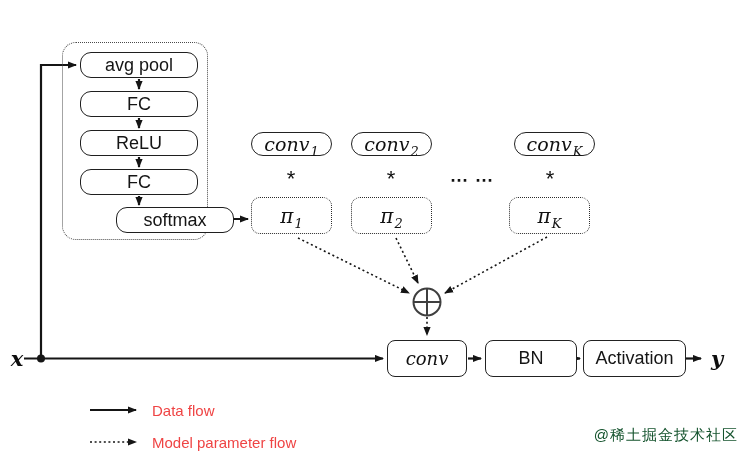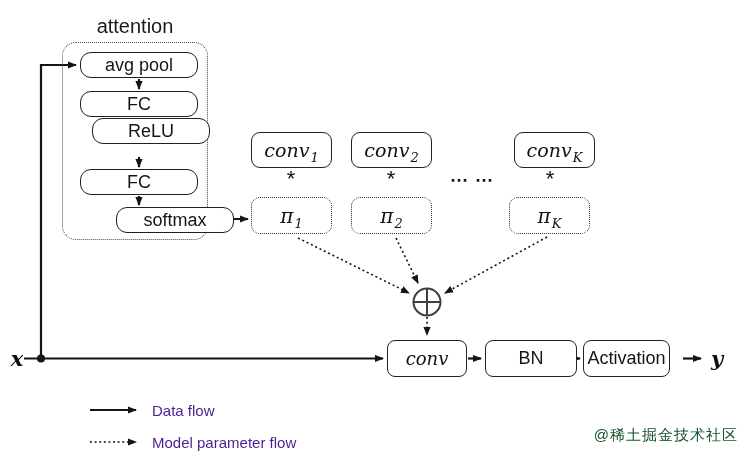--- a/index.html
+++ b/index.html
@@ -23,22 +23,22 @@
   }
   .att-title{
     text-align:center;font-size:20px;color:#1a1a1a;
   }
   .layer{
     width:118px;height:26px;left:80px;
     border:1.6px solid #1f1f1f;border-radius:11px;
     font-size:18px;
   }
   .kernel{
-    width:81px;height:36px;top:132px;
-    border:1.9px solid #222;border-radius:9px;
+    width:81px;height:24px;top:132px;
+    border:1.9px solid #222;border-radius:14px;
   }
   .weight{
     width:81px;height:37px;top:197px;
     border:1.6px dotted #2c2c2c;border-radius:9px;
   }
   .math{
     font-family:"DejaVu Serif",serif;font-style:italic;font-size:19px;color:#111;
   }
   .math sub{font-size:13px;line-height:0;margin-left:1px;}
   .pi{font-size:20px;}
@@ -53,21 +53,21 @@
   .pipe{
     top:340px;height:37px;
     border:1.9px solid #222;border-radius:8px;
     font-size:18px;
   }
   .io{
     font-family:"DejaVu Serif",serif;font-style:italic;font-weight:bold;
     font-size:21px;color:#0d0d0d;
     width:28px;height:28px;display:flex;align-items:center;justify-content:center;
   }
-  .legend-label{font-size:15px;color:#4c1d95;}
+  .legend-label{font-size:15px;color:#ef4444;}
   .watermark{
     width:180px;text-align:right;
     font-size:15px;color:#14532d;letter-spacing:1px;z-index:2;
   }
 </style>
 </head>
 <body>
 
 <div class="stage">
 
@@ -100,26 +100,25 @@
 
     <g>
       <circle cx="427" cy="302" r="13.5" fill="#ffffff" stroke="#3f3f3f" stroke-width="2"></circle>
       <path d="M427,288.5 L427,315.5 M413.5,302 L440.5,302" stroke="#3f3f3f" stroke-width="2" fill="none"></path>
     </g>
 
     <path d="M90,410 L136,410" stroke="#151515" stroke-width="2" fill="none" marker-end="url(#ah)"></path>
     <path d="M90,442 L136,442" stroke="#151515" stroke-width="1.5" stroke-dasharray="2 2.6" fill="none" marker-end="url(#ah)"></path>
   </svg>
 
-  <div class="abs att-title" style="left:62px;top:15px;width:146px;">attention</div>
   <div class="abs att-frame" style="left:62px;top:42px;width:146px;height:198px;"></div>
 
   <div class="box layer" style="top:52px;">avg pool</div>
   <div class="box layer" style="top:91px;">FC</div>
-  <div class="box layer" style="top:118px;margin-left:12px;">ReLU</div>
+  <div class="box layer" style="top:130px;">ReLU</div>
   <div class="box layer" style="top:169px;">FC</div>
   <div class="box layer" style="top:207px;margin-left:36px;">softmax</div>
 
   <div class="box kernel" style="left:251px;">
     <span class="math"><span>conv</span><sub>1</sub></span>
   </div>
   <div class="box kernel" style="left:351px;">
     <span class="math"><span>conv</span><sub>2</sub></span>
   </div>
   <div class="box kernel" style="left:514px;">
@@ -136,21 +135,21 @@
   </div>
   <div class="box weight" style="left:351px;">
     <span class="math pi"><span>π</span><sub>2</sub></span>
   </div>
   <div class="box weight" style="left:509px;">
     <span class="math pi"><span>π</span><sub>K</sub></span>
   </div>
 
   <div class="box pipe math" style="left:387px;width:80px;">conv</div>
   <div class="box pipe" style="left:485px;width:92px;">BN</div>
-  <div class="box pipe" style="left:583px;width:87px;">Activation</div>
+  <div class="box pipe" style="left:583px;width:103px;">Activation</div>
 
   <div class="abs io" style="left:3px;top:344px;">x</div>
   <div class="abs io" style="left:703px;top:344px;">y</div>
 
   <div class="abs legend-label" style="left:152px;top:402px;">Data flow</div>
   <div class="abs legend-label" style="left:152px;top:434px;">Model parameter flow</div>
 
   <div class="abs watermark" style="left:558px;top:426px;">@稀土掘金技术社区</div>
 
 </div>

